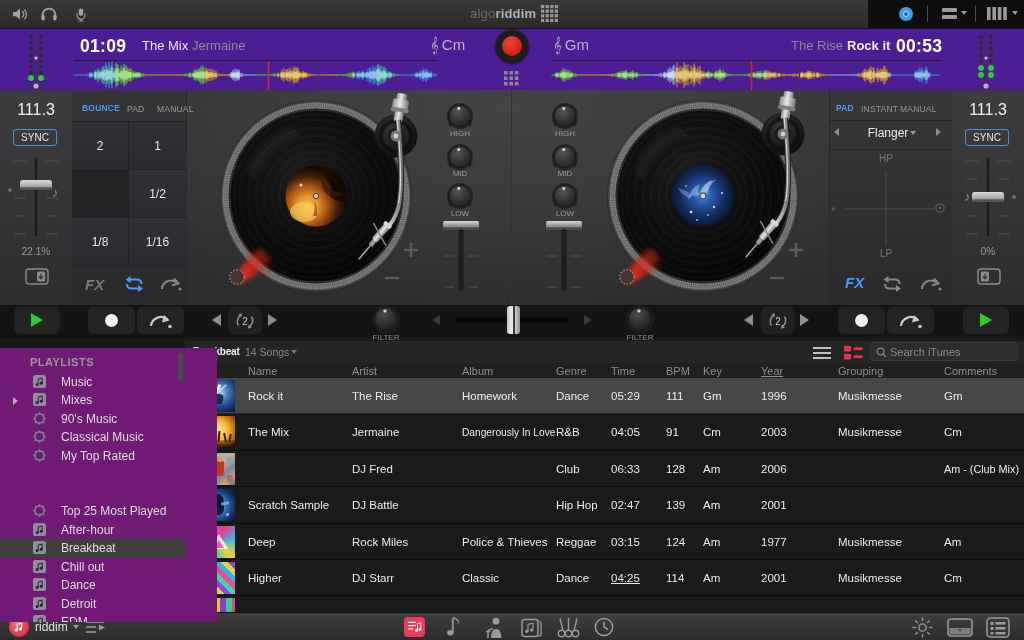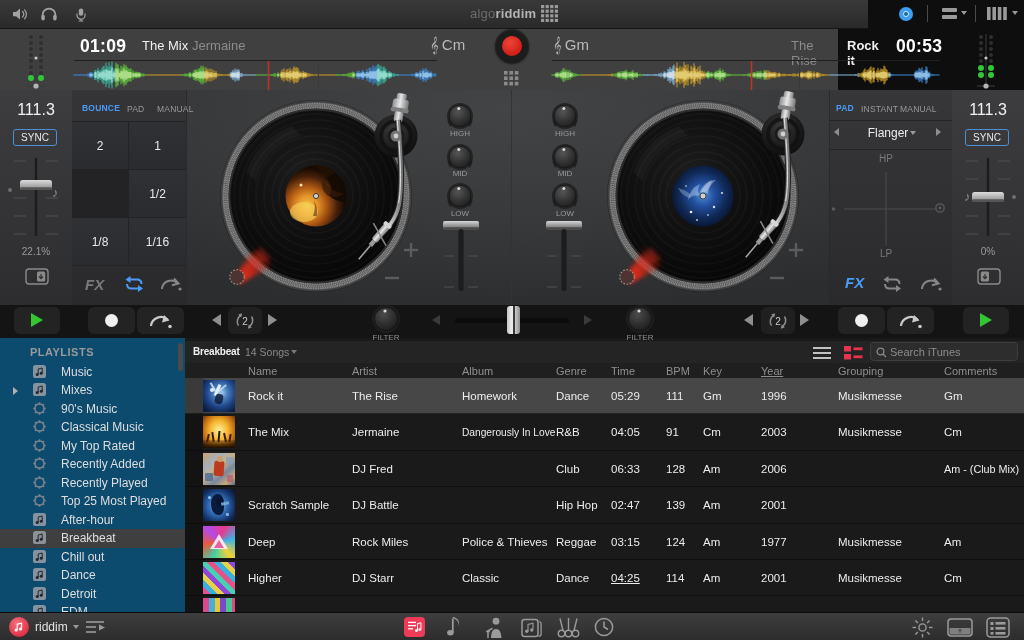--- a/index.html
+++ b/index.html
@@ -3,41 +3,41 @@
 <meta charset="utf-8">
 <style>
   html,body{margin:0;padding:0;background:#000;}
   #app{position:relative;width:1024px;height:640px;overflow:hidden;
     font-family:"Liberation Sans",sans-serif;background:#0e0e0e;}
   .abs{position:absolute;}
   
   #menubar{left:0;top:0;width:868px;height:28px;
     background:linear-gradient(180deg,#393939,#2a2a2a);border-bottom:1px solid #161616;}
   
-  #waverow{left:0;top:29px;width:838px;height:61px;background:#404040;}
+  #waverow{left:0;top:29px;width:1024px;height:61px;background:#4c1d95;}
   .tnum{font-size:17.5px;font-weight:bold;color:#fff;letter-spacing:.3px;}
   .ttl{font-size:13px;color:#efefef;}
   .tsub{font-size:13px;color:#8b8b8b;}
   .keytxt{font-size:15px;color:#b9b9b9;}
   
   #deckrow{left:0;top:90px;width:1024px;height:215px;
     background:linear-gradient(180deg,#474747,#3a3a3a 55%,#303030);}
   .sidepanel{top:0;height:215px;background:linear-gradient(180deg,#3d3d3f,#2d2d2f);}
   .fxpanel{top:0;height:215px;background:linear-gradient(180deg,#37373a,#2a2a2d);}
   .tab{font-size:8.5px;color:#989898;letter-spacing:.2px;}
   .tabsel{color:#4a9bf5;}
   .cell{background:linear-gradient(180deg,#2f3134,#292b2e);
     color:#e8e8e8;font-size:12px;display:flex;align-items:center;justify-content:center;}
   
   #transport{left:0;top:305px;width:1024px;height:33px;background:#141414;}
   #tknobs{z-index:6;}
   .tbtn{top:307px;height:27px;background:#232323;border-radius:6px;}
   
   #library{left:0;top:338px;width:1024px;height:274px;background:#191919;}
-  #sidebar{left:0;top:338px;width:185px;height:274px;background:#0c4a6e;overflow:hidden;z-index:8;}
+  #sidebar{left:0;top:348px;width:185px;height:274px;background:#701a75;overflow:hidden;z-index:8;padding-left:32px;}
   .plitem{position:absolute;left:0;width:185px;height:18.6px;color:#dedede;font-size:12px;}
   .plitem .txt{position:absolute;left:61px;top:2px;}
   .plico{position:absolute;left:33px;top:2px;width:13px;height:13px;}
   #toolbar{left:185px;top:3px;width:839px;height:22px;background:#242424;}
   #thead{left:185px;top:25px;width:839px;height:15px;background:#1f1f1f;}
   .hcol{position:absolute;top:2px;font-size:11px;color:#8f8f8f;}
   .trow{position:absolute;left:185px;width:839px;height:36.4px;background:#1a1a1a;}
   .trow .c{position:absolute;top:12px;font-size:11.5px;color:#ececec;white-space:nowrap;}
   .thumb{position:absolute;left:18px;top:2px;width:32px;height:32px;}
   
@@ -825,52 +825,20 @@
             <line x1="0.2" y1="6.5" x2="2.4" y2="6.5"></line>
             <line x1="10.6" y1="6.5" x2="12.8" y2="6.5"></line>
             <line x1="2.05" y1="2.05" x2="3.6" y2="3.6"></line>
             <line x1="9.4" y1="9.4" x2="10.95" y2="10.95"></line>
             <line x1="2.05" y1="10.95" x2="3.6" y2="9.4"></line>
             <line x1="9.4" y1="3.6" x2="10.95" y2="2.05"></line>
           </g>
         </svg>
         <span class="txt">My Top Rated</span>
       </div>
-<div class="plitem" style="top:117.25px;">
-        <svg class="plico" style="left:33px" width="13" height="13">
-          <circle cx="6.5" cy="6.5" r="4.6" fill="none" stroke="#7a828c" stroke-width="1.6"></circle>
-          <g stroke="#7a828c" stroke-width="1.5">
-            <line x1="6.5" y1="0.2" x2="6.5" y2="2.4"></line>
-            <line x1="6.5" y1="10.6" x2="6.5" y2="12.8"></line>
-            <line x1="0.2" y1="6.5" x2="2.4" y2="6.5"></line>
-            <line x1="10.6" y1="6.5" x2="12.8" y2="6.5"></line>
-            <line x1="2.05" y1="2.05" x2="3.6" y2="3.6"></line>
-            <line x1="9.4" y1="9.4" x2="10.95" y2="10.95"></line>
-            <line x1="2.05" y1="10.95" x2="3.6" y2="9.4"></line>
-            <line x1="9.4" y1="3.6" x2="10.95" y2="2.05"></line>
-          </g>
-        </svg>
-        <span class="txt">Recently Added</span>
-      </div>
-<div class="plitem" style="top:135.75px;">
-        <svg class="plico" style="left:33px" width="13" height="13">
-          <circle cx="6.5" cy="6.5" r="4.6" fill="none" stroke="#7a828c" stroke-width="1.6"></circle>
-          <g stroke="#7a828c" stroke-width="1.5">
-            <line x1="6.5" y1="0.2" x2="6.5" y2="2.4"></line>
-            <line x1="6.5" y1="10.6" x2="6.5" y2="12.8"></line>
-            <line x1="0.2" y1="6.5" x2="2.4" y2="6.5"></line>
-            <line x1="10.6" y1="6.5" x2="12.8" y2="6.5"></line>
-            <line x1="2.05" y1="2.05" x2="3.6" y2="3.6"></line>
-            <line x1="9.4" y1="9.4" x2="10.95" y2="10.95"></line>
-            <line x1="2.05" y1="10.95" x2="3.6" y2="9.4"></line>
-            <line x1="9.4" y1="3.6" x2="10.95" y2="2.05"></line>
-          </g>
-        </svg>
-        <span class="txt">Recently Played</span>
-      </div>
 <div class="plitem" style="top:154.25px;">
         <svg class="plico" style="left:33px" width="13" height="13">
           <circle cx="6.5" cy="6.5" r="4.6" fill="none" stroke="#7a828c" stroke-width="1.6"></circle>
           <g stroke="#7a828c" stroke-width="1.5">
             <line x1="6.5" y1="0.2" x2="6.5" y2="2.4"></line>
             <line x1="6.5" y1="10.6" x2="6.5" y2="12.8"></line>
             <line x1="0.2" y1="6.5" x2="2.4" y2="6.5"></line>
             <line x1="10.6" y1="6.5" x2="12.8" y2="6.5"></line>
             <line x1="2.05" y1="2.05" x2="3.6" y2="3.6"></line>
             <line x1="9.4" y1="9.4" x2="10.95" y2="10.95"></line>

